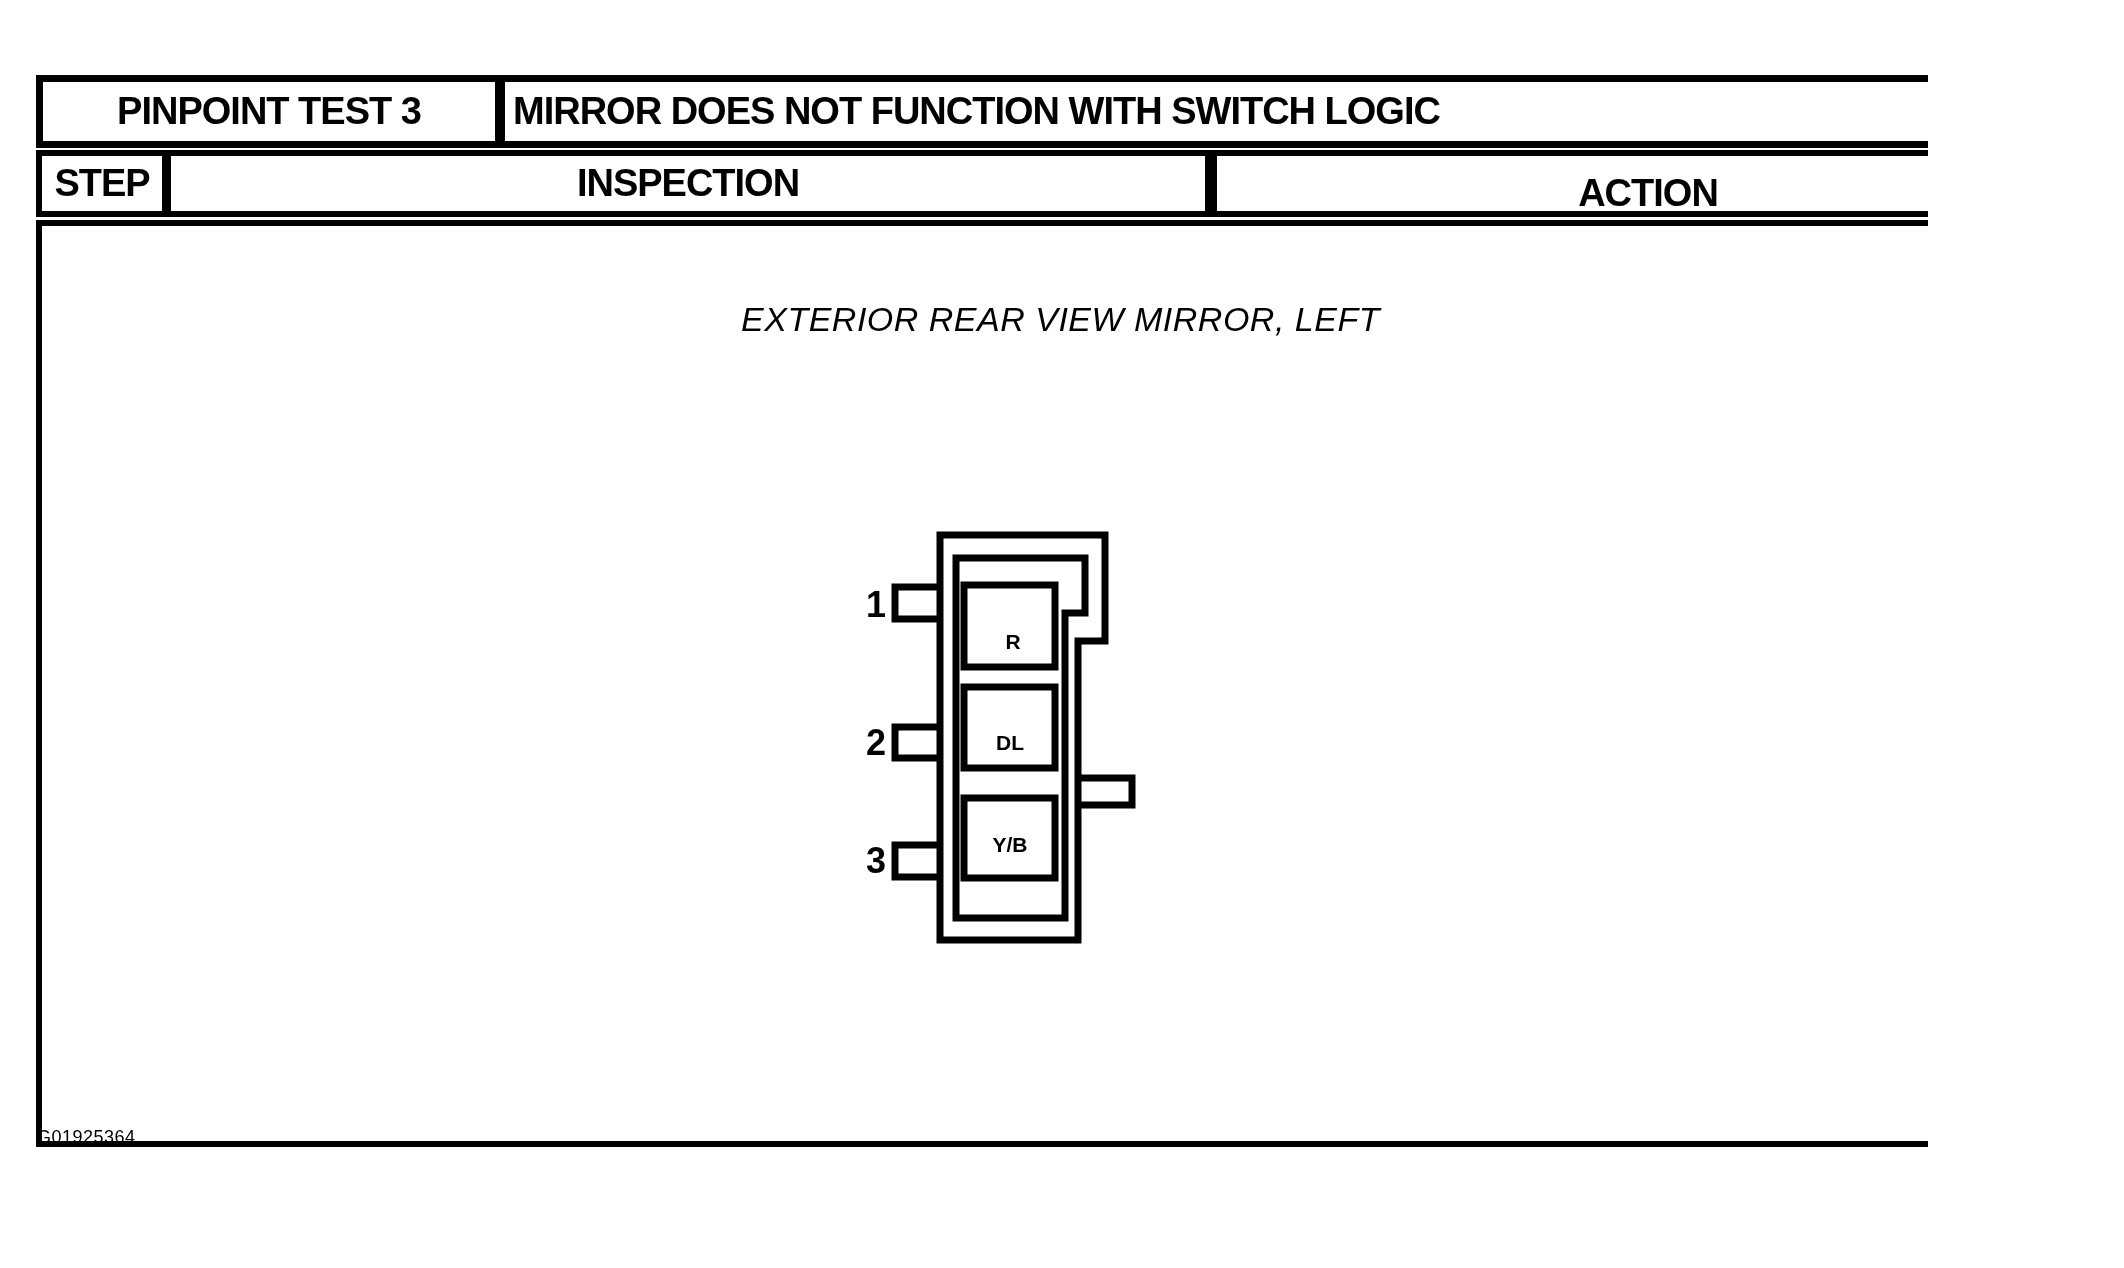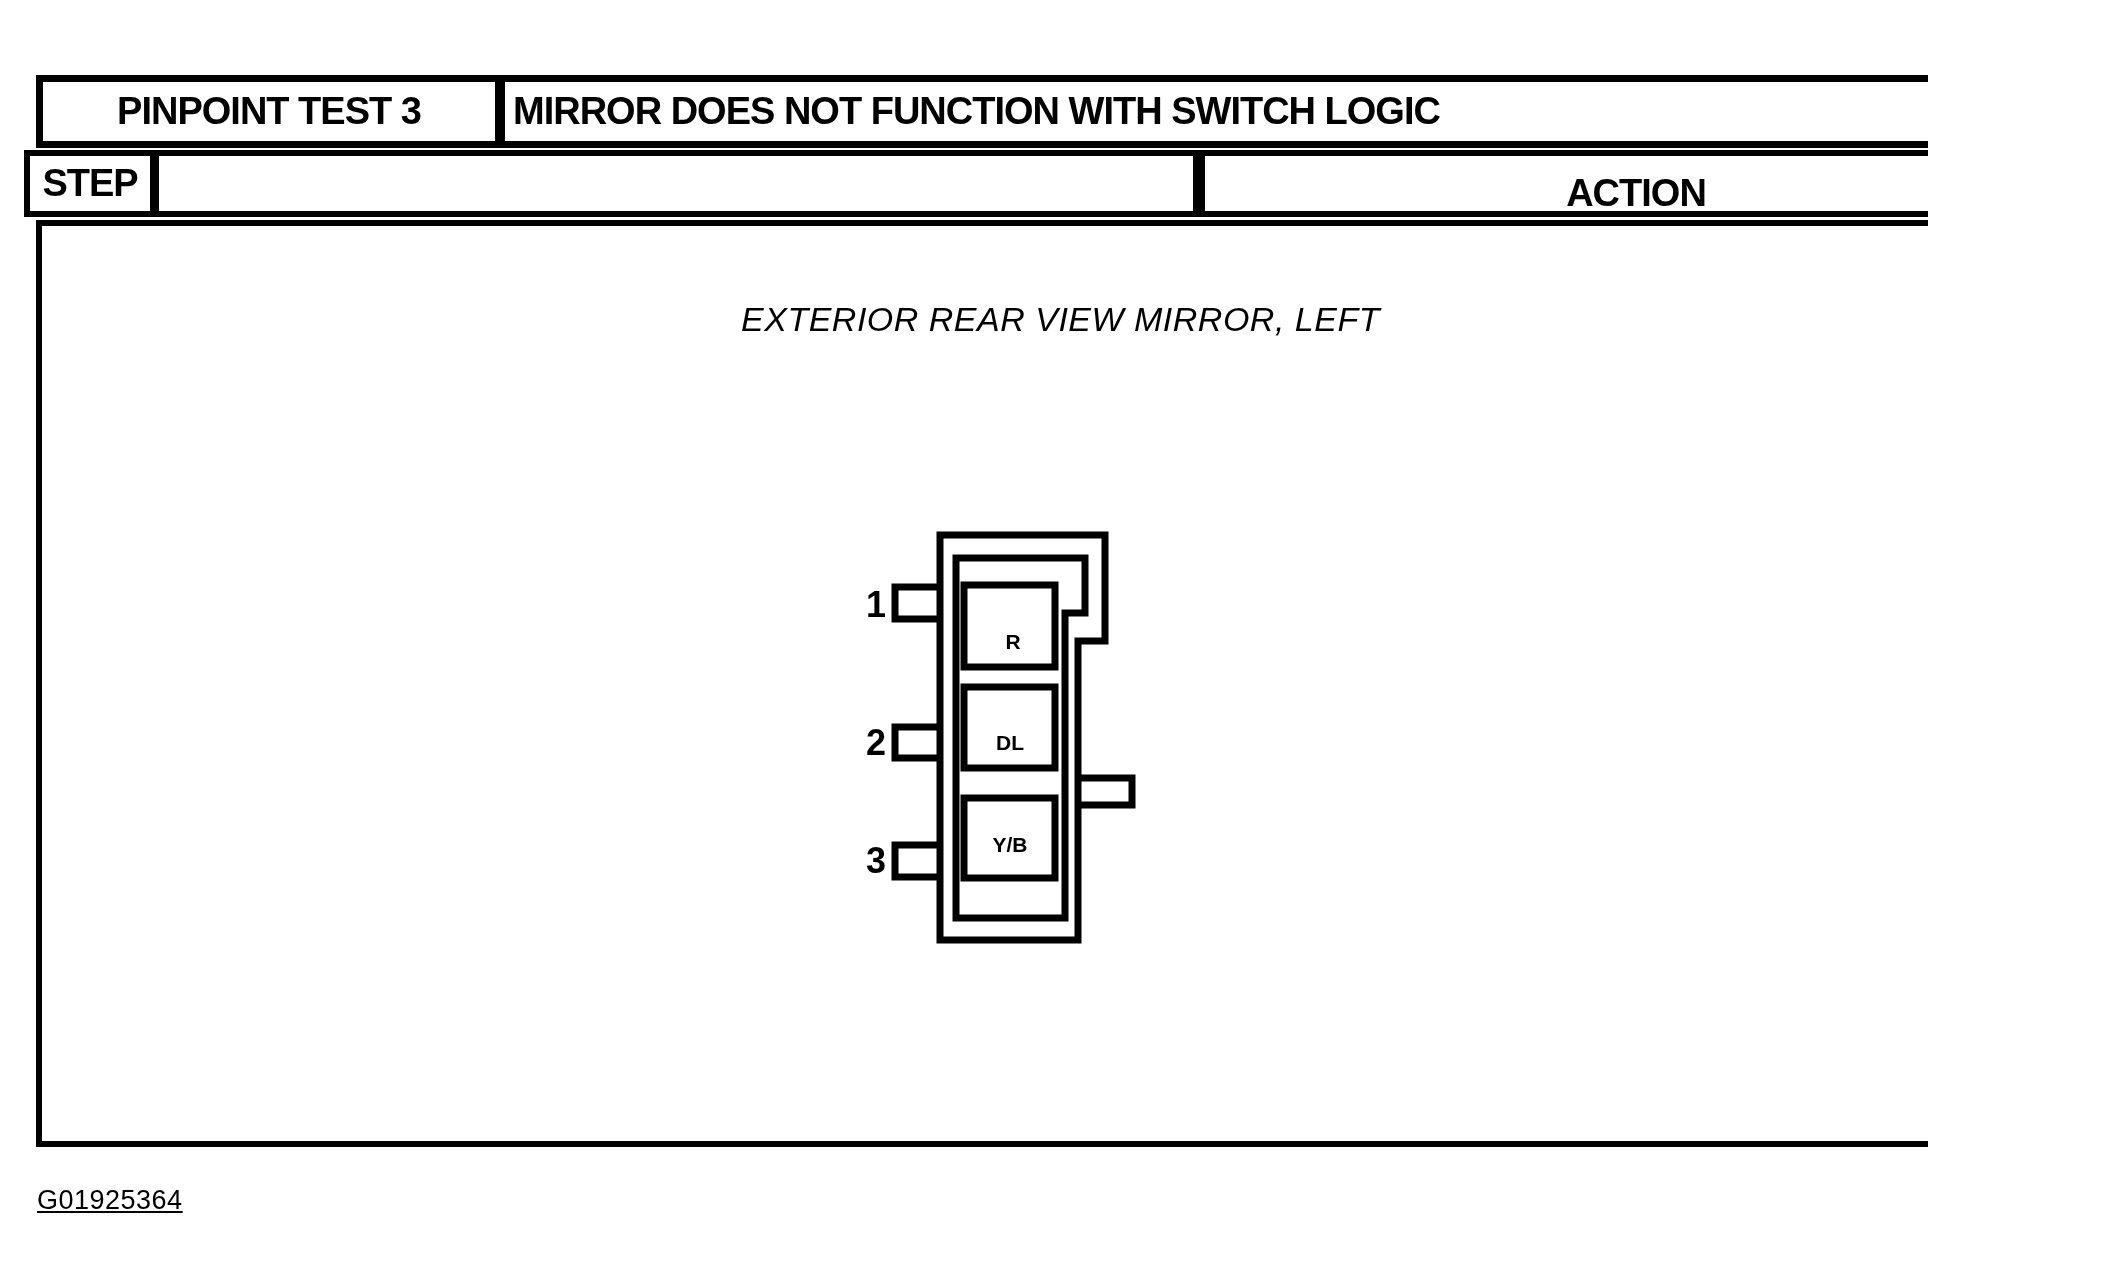--- a/index.html
+++ b/index.html
@@ -48,22 +48,22 @@
     text-align: center;
     font-size: 34px;
     font-weight: normal;
     letter-spacing: 0.5px;
     white-space: nowrap;
     font-style: italic;
   }
   .figure-id {
     position: absolute;
     left: 37px;
-    top: 1185px;
-    font-size: 27px;
+    top: 1127px;
+    font-size: 18px;
     font-weight: normal;
     letter-spacing: 0.5px;
     text-decoration: underline;
   }
   .connector-svg {
     position: absolute;
     left: 860px;
     top: 525px;
     width: 290px;
     height: 430px;
@@ -91,23 +91,24 @@
 <body>
 
 <div class="page">
 
   <div class="box" style="left:36px; top:75px; width:2049px; height:73px; border-width:7px;">
     <div class="cell-label" style="left:0; width:452px;">PINPOINT TEST 3</div>
     <div class="vdiv" style="left:452px; width:10px;"></div>
     <div class="cell-label left-align" style="left:462px; right:0;">MIRROR DOES NOT FUNCTION WITH SWITCH LOGIC</div>
   </div>
 
-  <div class="box" style="left:24px; top:150px; width:2049px; height:67px;">
+  <div class="box" style="left:36px; top:150px; width:2049px; height:67px;">
     <div class="cell-label" style="left:0; width:120px;">STEP</div>
     <div class="vdiv" style="left:120px; width:9px;"></div>
+    <div class="cell-label" style="left:129px; width:1034px;">INSPECTION</div>
     <div class="vdiv" style="left:1163px; width:12px;"></div>
     <div class="cell-label" style="left:1175px; right:0;margin-top:20px;">ACTION</div>
   </div>
 
   <div class="box" style="left:36px; top:220px; width:2049px; height:927px;"></div>
 
   <div class="diagram-title">EXTERIOR REAR VIEW MIRROR, LEFT</div>
 
   <svg class="connector-svg" viewBox="0 0 290 430">
 

